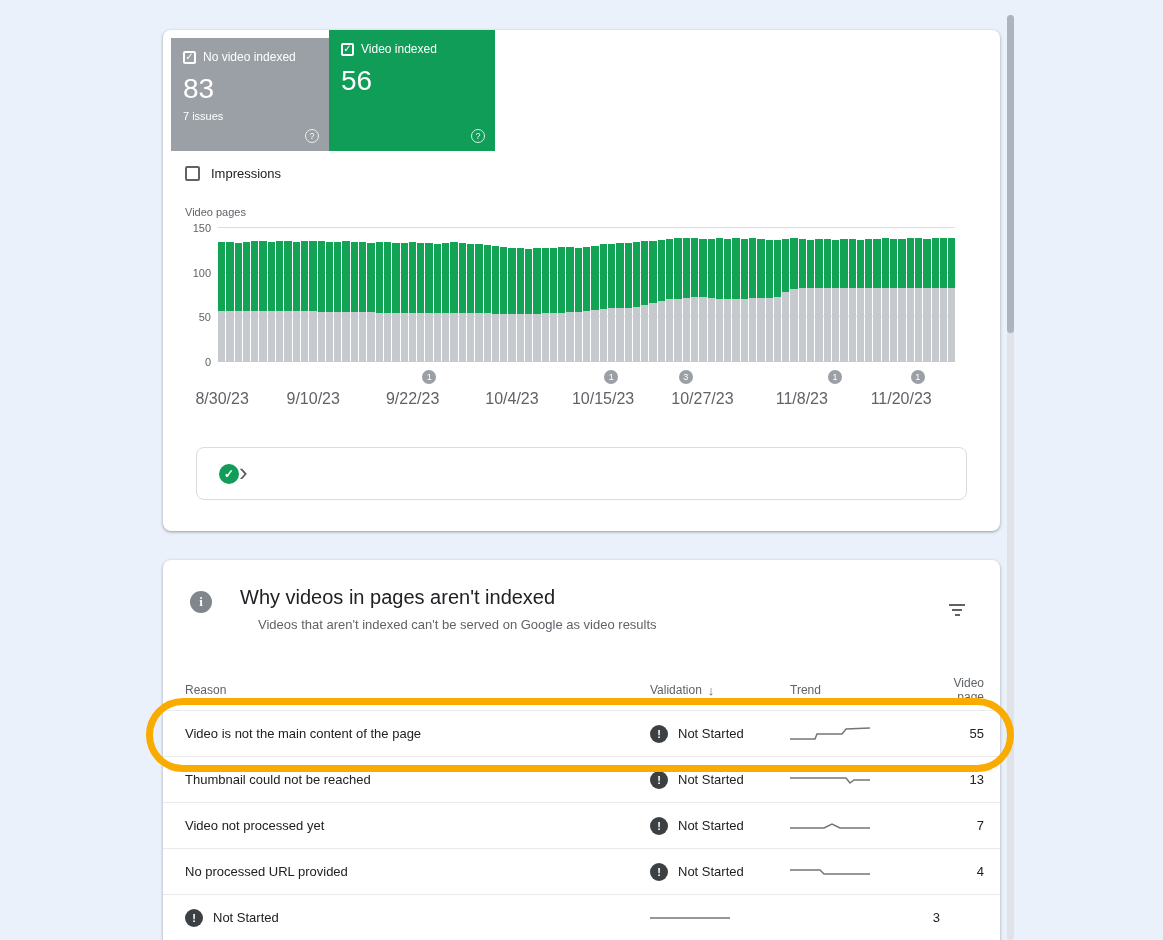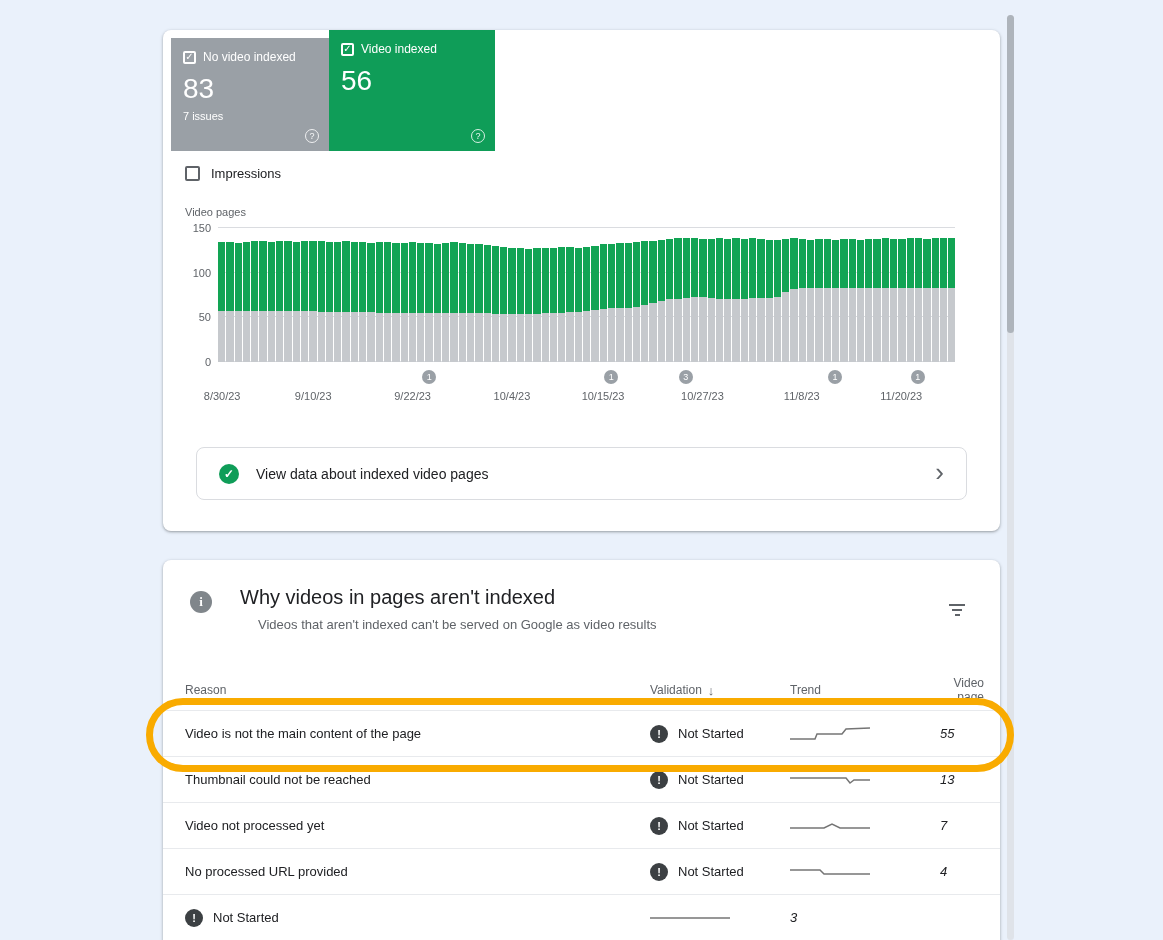--- a/index.html
+++ b/index.html
@@ -40,21 +40,21 @@
   .gridline { position:absolute; left:0; right:0; height:1px; background:#dadce0; }
   .bars { position:absolute; left:0; bottom:0; width:100%; height:100%; display:flex;
           align-items:flex-end; gap:1px; }
   .bar { flex:1; display:flex; flex-direction:column; justify-content:flex-end; height:100%; }
   .seg { width:100%; }
   .markers { position:absolute; left:55px; top:340px; width:737px; height:14px; }
   .marker { position:absolute; transform:translateX(-50%); width:14px; height:14px; border-radius:50%;
             background:#9aa0a6; color:#fff; font-size:9px; display:flex; align-items:center;
             justify-content:center; cursor:pointer; }
   .xlabels { position:absolute; left:55px; top:360px; width:737px; height:14px; }
-  .xlabel { position:absolute; transform:translateX(-50%); font-size:11px; color:#5f6368; white-space:nowrap; }
+  .xlabel { position:absolute; transform:translateX(-50%); font-size:16px; color:#5f6368; white-space:nowrap; }
 
   
   .cta { position:absolute; left:33px; top:417px; width:771px; height:53px; border:1px solid #dadce0;
          border-radius:8px; display:flex; align-items:center; padding:0 22px; cursor:pointer; background:#fff; }
   .cta-check { width:20px; height:20px; border-radius:50%; background:#0f9d58; color:#fff; font-size:12px;
                font-weight:bold; display:flex; align-items:center; justify-content:center; flex:0 0 auto; }
   .cta-label { font-size:14px; margin-left:17px; flex:1; }
   .cta-chevron { font-size:26px; color:#5f6368; line-height:1; margin-top:-4px; }
 
   
@@ -78,21 +78,21 @@
   .th { cursor:pointer; }
   .th-validation { display:flex; align-items:center; gap:6px; }
   .sort { font-size:13px; }
   .th-pages { text-align:right; }
   .tr { height:46px; border-top:1px solid #e8eaed; cursor:pointer; font-size:13px; background:#fff; }
   .td-validation { display:flex; align-items:center; gap:10px; }
   .excl { width:18px; height:18px; border-radius:50%; background:#3c4043; color:#fff; font-size:11px;
           font-weight:bold; display:flex; align-items:center; justify-content:center; flex:0 0 auto; }
   .td-trend svg { width:80px; height:24px; display:block; }
   .td-trend polyline { fill:none; stroke:#757575; stroke-width:1.5; }
-  .td-pages { text-align:left;font-style:italic; }
+  .td-pages { text-align:right; }
 
   
   .highlight-ring { position:absolute; left:146px; top:698px; width:868px; height:74px;
                     border:7px solid #f9ab00; border-radius:37px; pointer-events:none; z-index:10; }
 
   
   .sb-track { position:absolute; left:1007px; top:15px; width:7px; height:925px; background:#dfe3e9; border-radius:4px; }
   .sb-thumb { position:absolute; left:1007px; top:15px; width:7px; height:318px; background:#aeb4bb;
               border-radius:4px; cursor:pointer; }
 </style>
@@ -518,21 +518,20 @@
         <div class="xlabel" style="left: 52.2472%;">10/15/23</div>
         <div class="xlabel" style="left: 65.7303%;">10/27/23</div>
         <div class="xlabel" style="left: 79.2135%;">11/8/23</div>
         <div class="xlabel" style="left: 92.6966%;">11/20/23</div>
       </div>
 
     <div class="cta">
       <span class="cta-check">
         <span>✓</span>
       </span>
-      <span class="cta-label">View data about indexed video pages</span>
       <span class="cta-chevron">›</span>
     </div>
   </div>
 
   <div class="card card-bottom">
     <div class="info-icon">i</div>
     <div class="issues-title">Why videos in pages aren't indexed</div>
     <div class="issues-subtitle">Videos that aren't indexed can't be served on Google as video results</div>
     <div class="filter-icon">
         <i></i>

